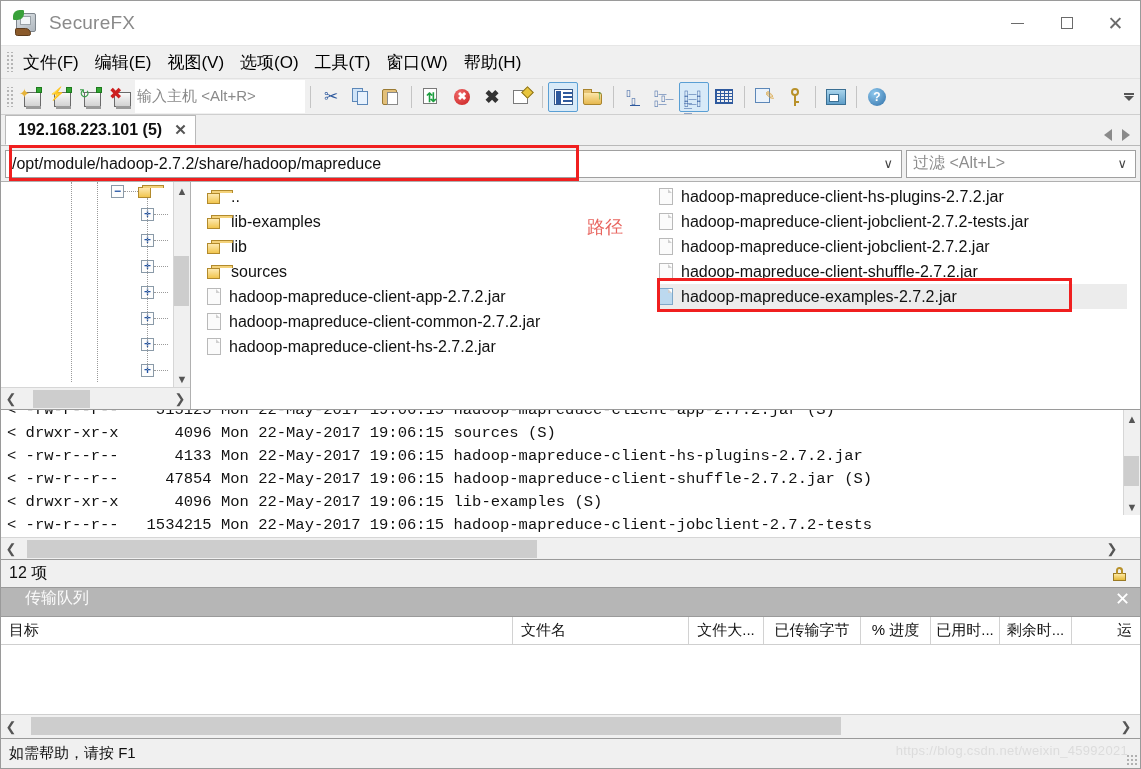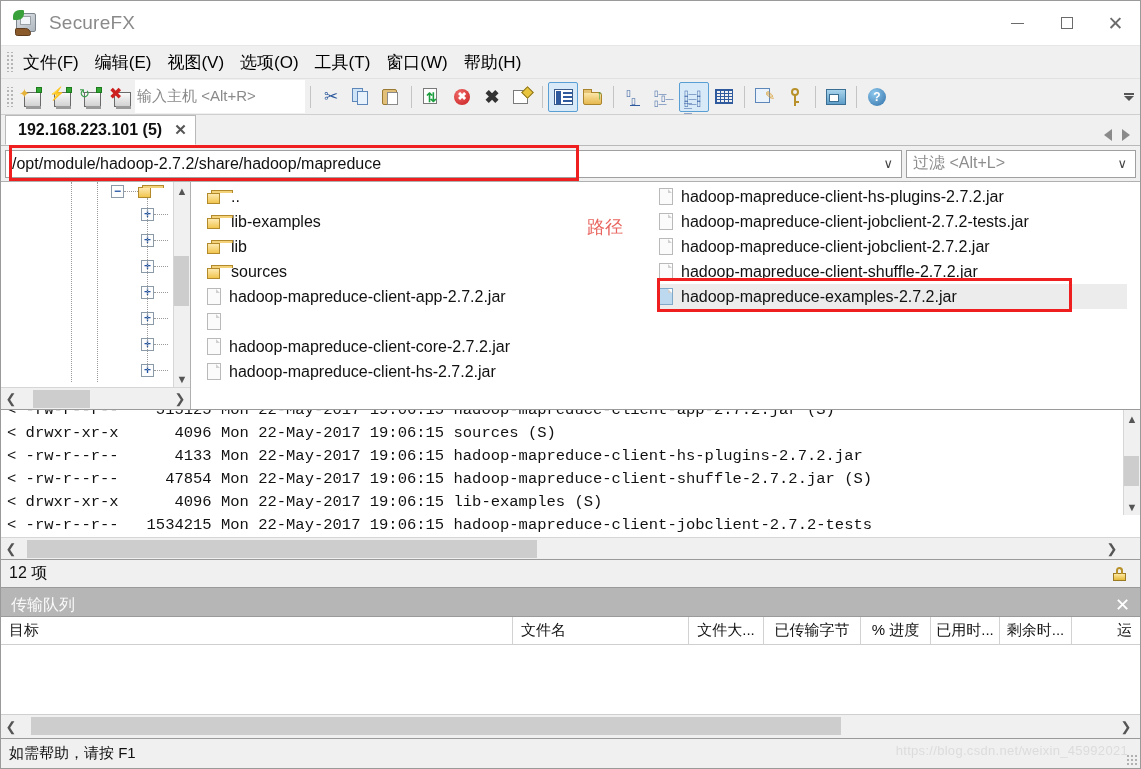--- a/index.html
+++ b/index.html
@@ -331,22 +331,22 @@
     padding-left:8px;
   }
   .lock-ic { margin-left:auto; margin-right:14px; position:relative; width:13px;height:14px;}
   .lock-ic .sh{position:absolute;left:0;bottom:0;width:13px;height:8px;background:linear-gradient(#ffe9a0,#e5bb3d);border:1px solid #9a7a25;}
   .lock-ic .ar{position:absolute;left:3px;top:0;width:7px;height:7px;border:2px solid #b8912a;border-bottom:none;border-radius:4px 4px 0 0;}
 
   
   .tq-header {
     flex: 0 0 28px;
     background:#b6b6b6;
-    display:flex; align-items:flex-end;
-    padding-left:10px;
+    display:flex; align-items:flex-start;
+    padding-left:24px;
     color:#fafafa; font-size:16px;
   }
   .tq-close { margin-left:auto; margin-right:10px; font-size:18px; color:#fff; }
   .tq-cols {
     flex: 0 0 29px;
     background:#fff;
     border-top:1px solid #9a9a9a;
     border-bottom:1px solid #cfcfcf;
     display:flex; align-items:center;
     font-size:15px; color:#111;
@@ -667,24 +667,21 @@
               <span class="tab"></span>
             </span>
           <span>sources</span>
         </div>
         <div class="file-row">
           <span class="fi-file"></span>
           <span>hadoop-mapreduce-client-app-2.7.2.jar</span>
         </div>
         <div class="file-row">
           <span class="fi-file"></span>
-        </div>
-        <div class="file-row">
-          <span class="fi-file"></span>
-          <span>hadoop-mapreduce-client-core-2.7.2.jar</span>
+          <span>hadoop-mapreduce-client-common-2.7.2.jar</span>
         </div>
         <div class="file-row">
           <span class="fi-file"></span>
           <span>hadoop-mapreduce-client-hs-2.7.2.jar</span>
         </div>
       </div>
 
       <div class="file-col" style="left:466px; width:470px;">
         <div class="file-row">
           <span class="fi-file"></span>

